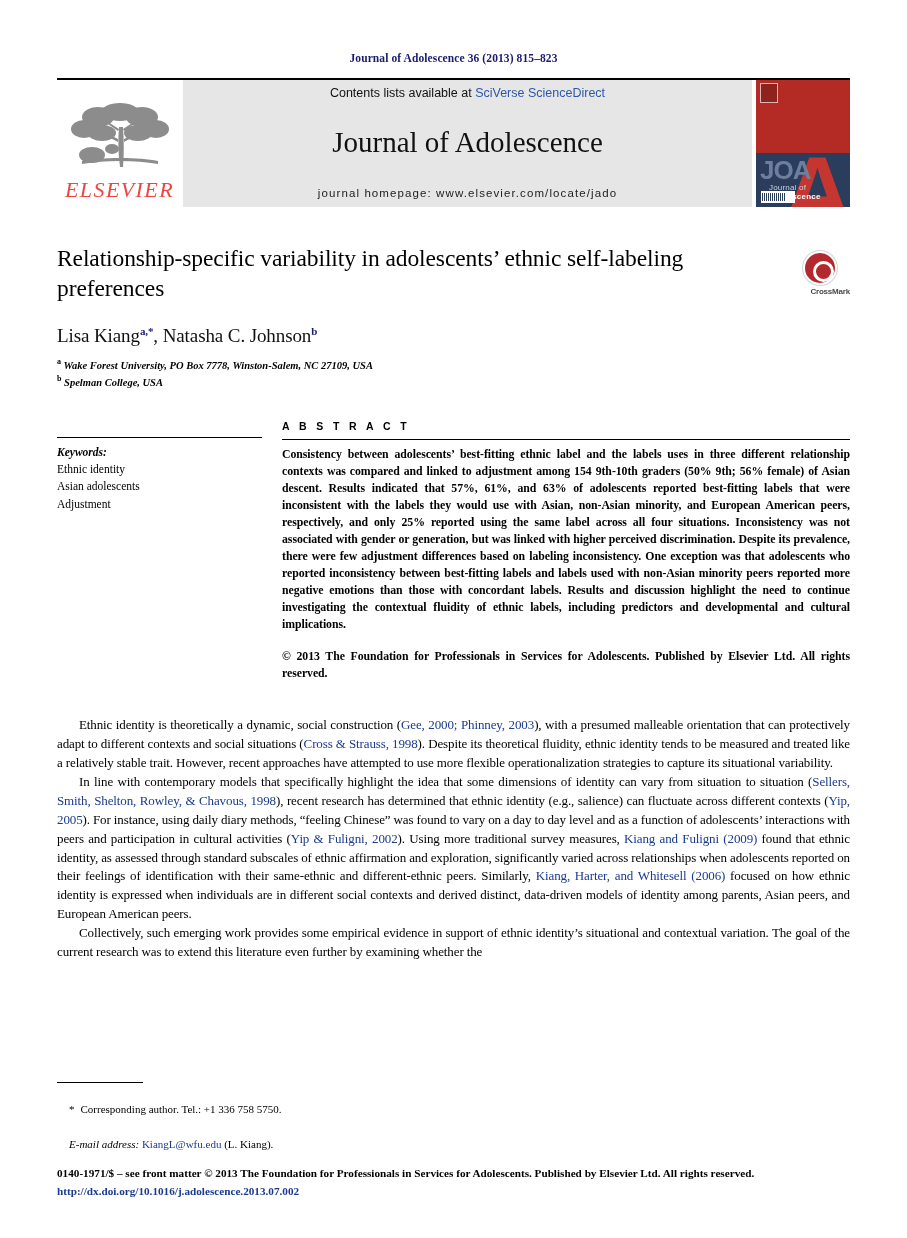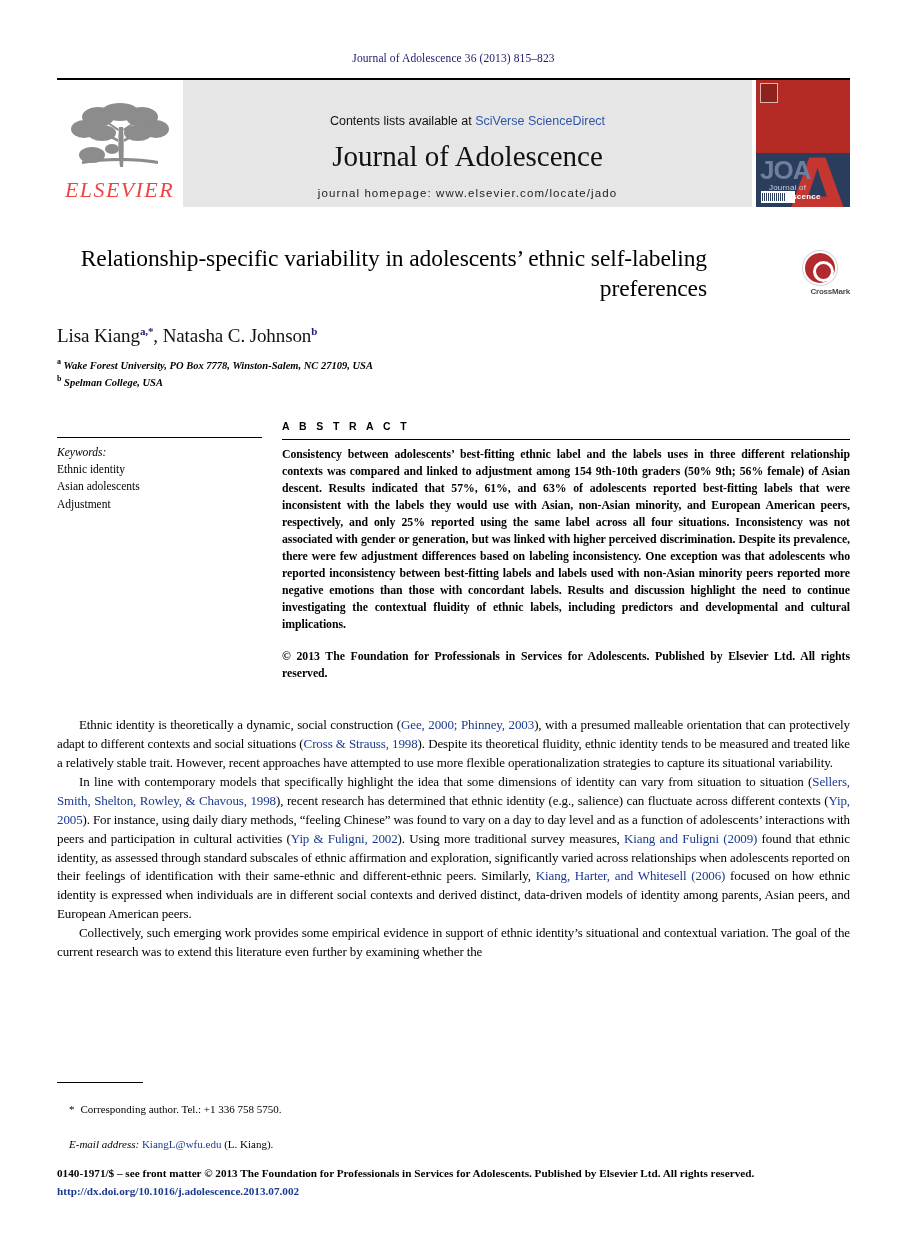--- a/index.html
+++ b/index.html
@@ -13,21 +13,21 @@
     position: relative;
     overflow: hidden;
   }
 
   .page { position: relative; width: 907px; height: 1238px; padding: 0; }
 
   
   .running-head {
     text-align: center;
     font-size: 11.5px;
-    font-weight: normal;
+    font-weight: bold;
     color: #1a1a6e;
     padding-top: 52px;
     letter-spacing: 0.1px;
   }
 
   
   .masthead {
     margin: 14px 57px 0 57px;
     border-top: 2.2px solid #000;
     display: flex;
@@ -53,21 +53,21 @@
     margin-top: 2px;
     line-height: 1;
     font-style: italic;
   }
   .banner {
     flex: 1;
     background: #e6e6e6;
     display: flex;
     flex-direction: column;
     align-items: center;
-    justify-content: flex-end;
+    justify-content: space-between;
     padding: 6px 0 8px 0;
     border-left: 1px solid #fff;
   }
   .banner-top {
     font-family: "Liberation Sans", sans-serif;
     font-size: 12.5px;
     color: #111;
     margin-bottom: 14px;
   }
   .banner-top .sd { color: #2f57a8; }
@@ -175,24 +175,23 @@
     width: 1px; height: 8px; margin: 2px 0.5px;
     background: #2b3d5c; vertical-align: top;
   }
 
   
   .titleblock { margin: 36px 57px 0 57px; position: relative; }
   .article-title {
     font-size: 23.5px;
     line-height: 1.28;
     font-weight: normal;
-    margin: 10px;
+    margin: 0;
     max-width: 640px;
     letter-spacing: -0.1px;
-    text-align: right;
   }
   .authors {
     font-size: 19px;
     margin-top: 22px;
     color: #111;
     letter-spacing: -0.1px;
   }
   .authors sup { font-size: 11px; color: #1a1a6e; font-weight: bold; }
   .affil {
     font-size: 10.5px;
@@ -250,21 +249,21 @@
     font-weight: bold;
     letter-spacing: 3.4px;
     margin: 0 0 7px 0;
   }
   .abs-head-spacer { height: 17px; }
   .kw-body {
     font-size: 11.5px;
     line-height: 1.5;
     padding-top: 6px;
   }
-  .kw-title { font-style: italic; font-weight: normal; }
+  .kw-title { font-style: italic; font-weight: bold; }
   .abs-body {
     font-size: 11.8px;
     line-height: 1.44;
     text-align: justify;
     padding-top: 6px;
     font-weight: bold;
     letter-spacing: -0.05px;
   }
   .abs-copy { margin-top: 9px; font-weight: bold; }
 

